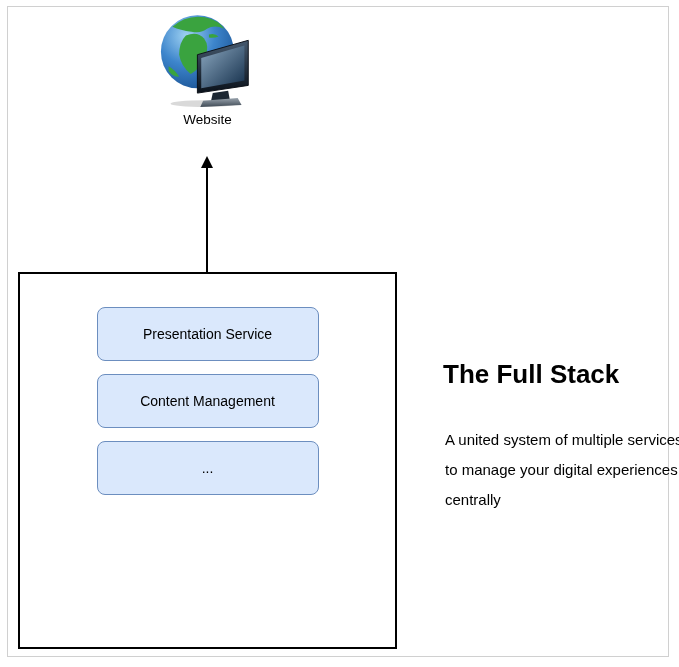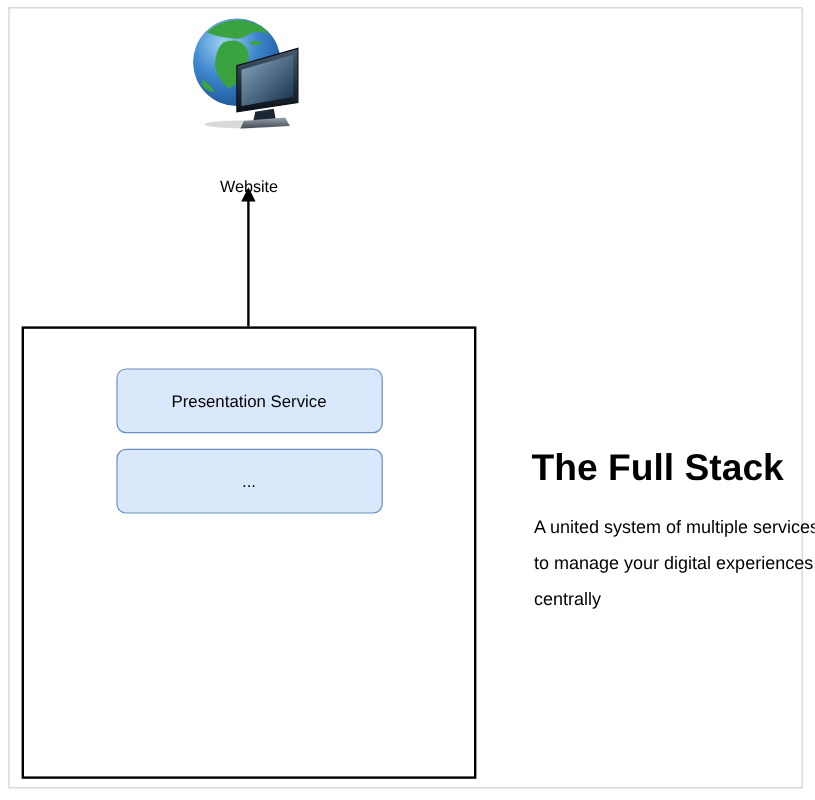--- a/index.html
+++ b/index.html
@@ -33,21 +33,20 @@
     height: 97px;
   }
   .website-label {
     position: absolute;
     left: 147px;
     top: 112px;
     width: 121px;
     text-align: center;
     font-size: 13.5px;
     color: var(--text, #000);
-    margin-top: 36px;
   }
   .arrow-shaft {
     position: absolute;
     left: 206px;
     top: 166px;
     width: 2px;
     height: 107px;
     background: #000;
   }
   .arrow-head {
@@ -85,22 +84,22 @@
     background: var(--box-fill, #dae8fc);
     display: flex;
     align-items: center;
     justify-content: center;
     font-size: 14px;
     color: var(--text, #000);
   }
   .info-title {
     position: absolute;
     left: 443px;
-    top: 373px;
-    font-size: 31px;
+    top: 360px;
+    font-size: 26px;
     font-weight: bold;
     line-height: 1.1;
     white-space: nowrap;
     color: var(--text, #000);
   }
   .info-desc {
     position: absolute;
     left: 445px;
     top: 425px;
     font-size: 15px;
@@ -150,20 +149,21 @@
 
 <div class="website-label">Website</div>
 
 <div>
   <div class="arrow-head"></div>
   <div class="arrow-shaft"></div>
 </div>
 
 <div class="stack-container">
   <div class="stack-box">Presentation Service</div>
+  <div class="stack-box">Content Management</div>
   <div class="stack-box">...</div>
 </div>
 
 <div class="info-title">The Full Stack</div>
 
 <div class="info-desc">
   <div>A united system of multiple services</div>
   <div>to manage your digital experiences</div>
   <div>centrally</div>
 </div>

